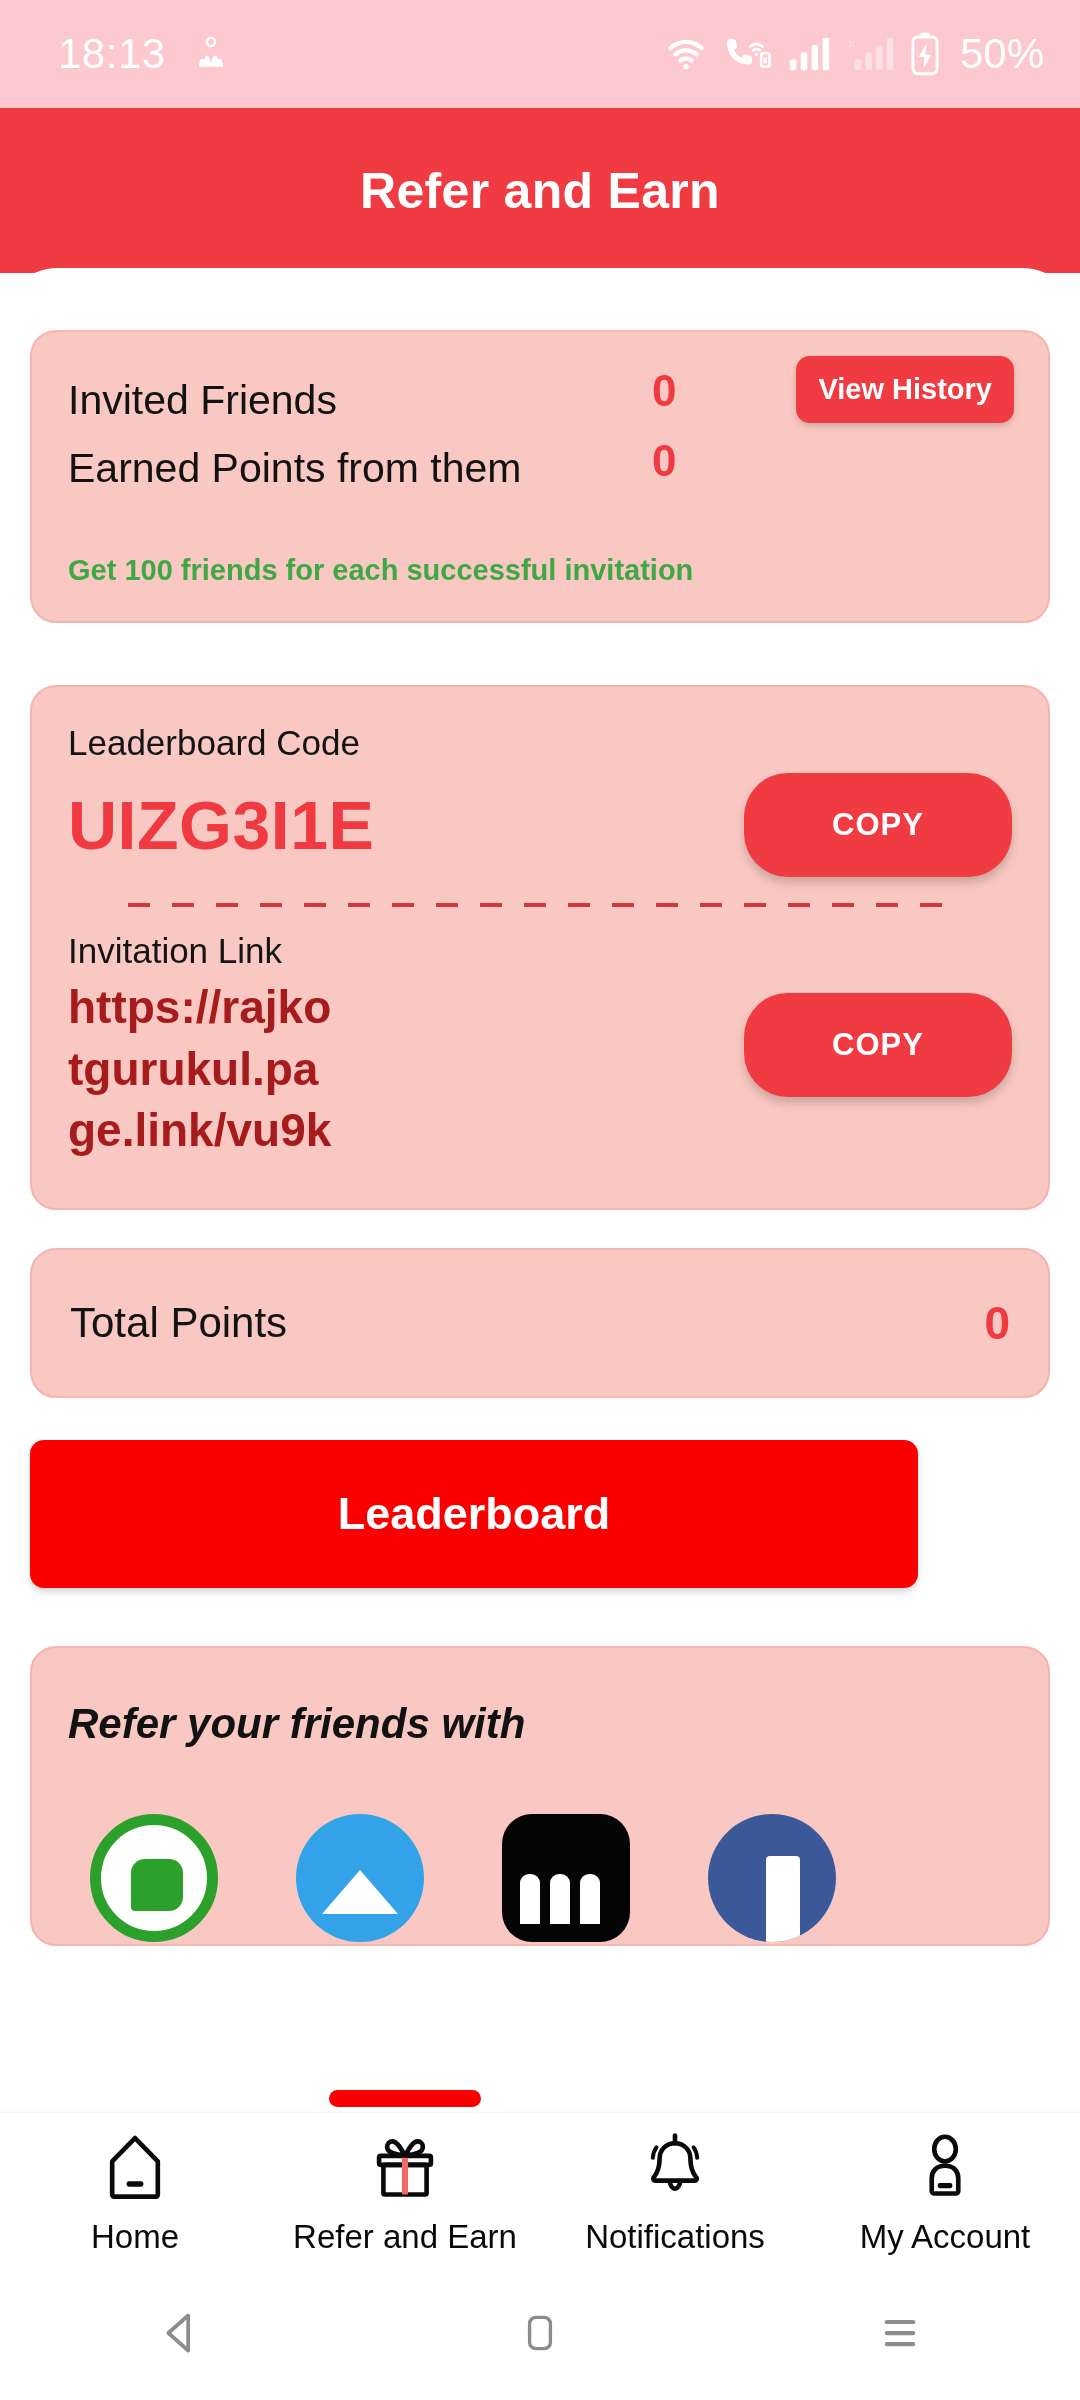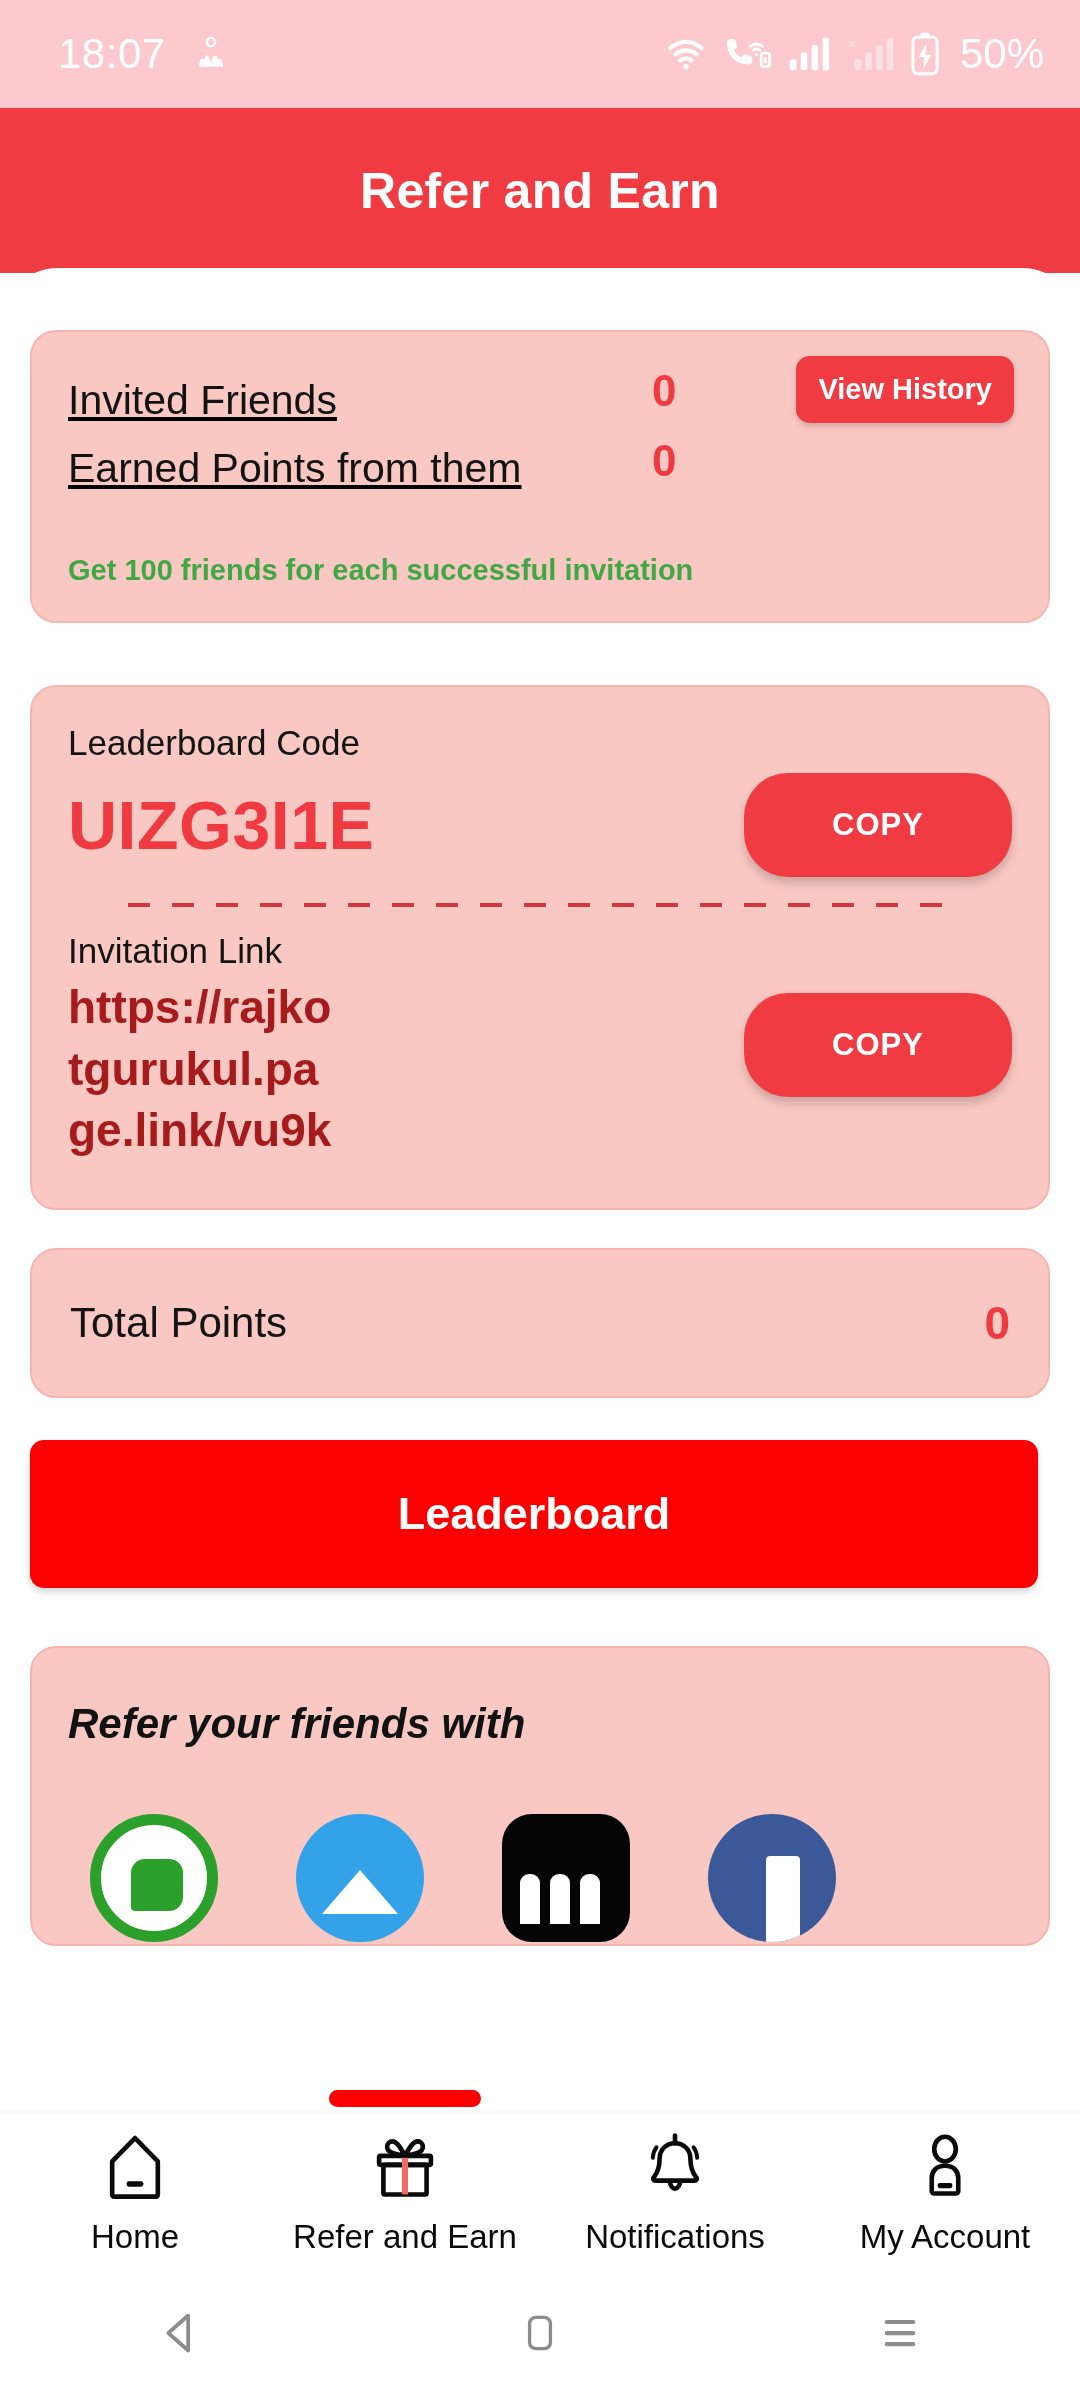--- a/index.html
+++ b/index.html
@@ -47,21 +47,21 @@
   
   .card {
     background:#FAC8C2;
     border:2px solid #F4B5AE;
     border-radius:26px;
     width:1020px;
   }
 
   
   .stats-card { padding:34px 36px 34px 36px; position:relative; }
-  .stat-row { display:flex; align-items:center; height:68px;text-decoration:underline; }
+  .stat-row { display:flex; align-items:center; height:68px; }
   .stat-label { font-size:41px; color:#121212; }
   .stat-value {
     font-size:44px; font-weight:bold; color:#EE3A40;
     position:absolute; left:620px;
   }
   .stat-row.r1 .stat-value { top:34px; }
   .stat-row.r2 .stat-value { top:104px; }
   .view-history {
     position:absolute; right:34px; top:24px;
     background:#EF3B41; color:#ffffff;
@@ -107,21 +107,21 @@
   .total-card {
     margin-top:38px; height:150px;
     display:flex; align-items:center; justify-content:space-between;
     padding:0 38px;
   }
   .total-label { font-size:42px; color:#131313; }
   .total-value { font-size:46px; font-weight:bold; color:#EE3A40; }
 
   
   .leaderboard {
-    margin-top:42px; width:1008px; height:148px;
+    margin-top:42px; width:888px; height:148px;
     background:#FB0000; color:#ffffff;
     font-size:45px; font-weight:bold;
     border:none; border-radius:14px;
     display:flex; align-items:center; justify-content:center;
     box-shadow:0 4px 7px rgba(0,0,0,0.16);
   }
 
   
   .refer-card { margin-top:58px; padding:52px 36px 0 36px; height:300px;font-style:italic; }
   .refer-title { font-size:42px; font-weight:bold; color:#121212; }
@@ -174,21 +174,21 @@
   }
   .andbtn { flex:1; display:flex; align-items:center; justify-content:center; }
 </style>
 </head>
 <body>
 
 <div class="phone">
 
   <div class="statusbar">
     <div class="sb-left">
-      <span class="sb-time">18:07</span>
+      <span class="sb-time">18:13</span>
       <span class="icn">
         <svg width="38" height="38" viewBox="0 0 24 24">
           <circle cx="12" cy="4.4" r="2.6" fill="none" stroke="#fff" stroke-width="1.6"></circle>
           <path d="M7 20c0-4 1.3-7 2.6-7S12 16 12 20z" fill="#fff"></path>
           <path d="M12 20c0-4 1.3-7 2.6-7S17.2 16 17.2 20z" fill="#fff"></path>
           <path d="M4.5 20c0-3 .9-5.2 1.9-5.2S8.3 17 8.3 20z" fill="#fff"></path>
           <path d="M15.7 20c0-3 .9-5.2 1.9-5.2S19.5 17 19.5 20z" fill="#fff"></path>
         </svg>
       </span>
     </div>

